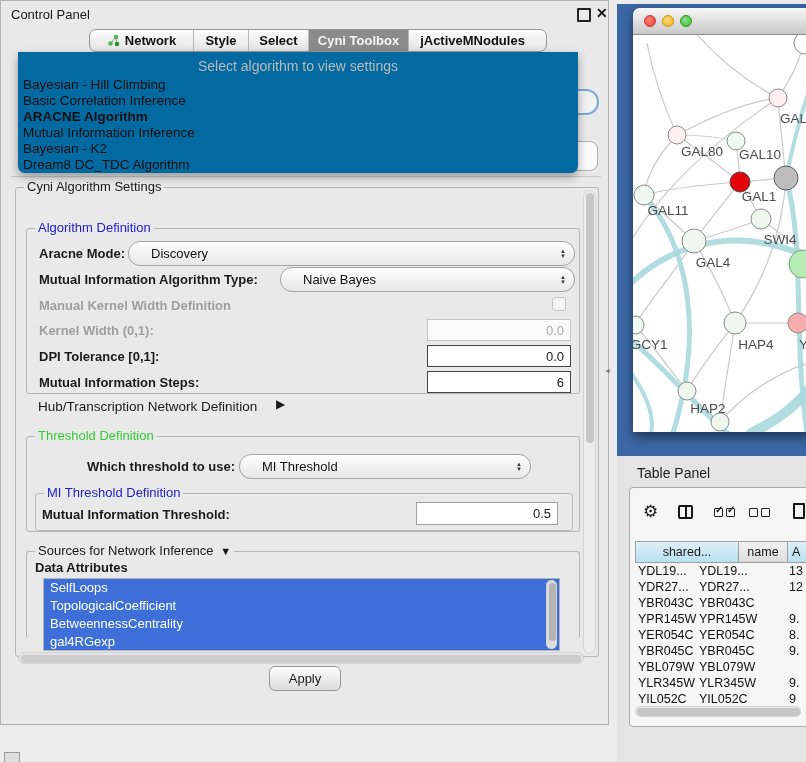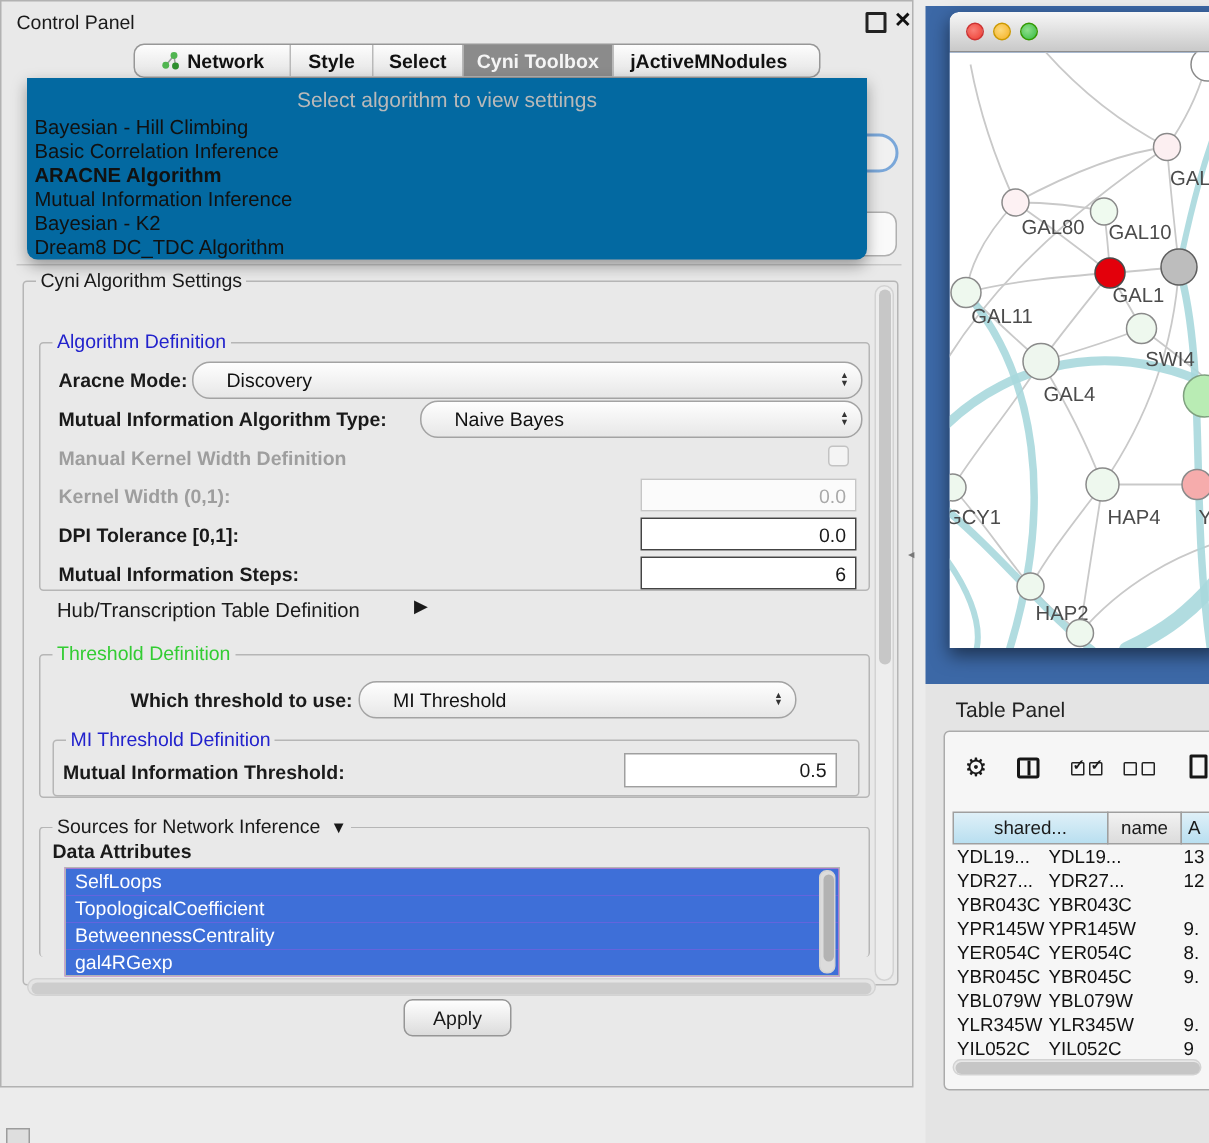--- a/index.html
+++ b/index.html
@@ -135,21 +135,21 @@
       <span class="abs blabel gray-t" style="left:12px;top:94px">Kernel Width (0,1):</span>
       <div class="abs field dis" style="left:400px;top:90px;width:144px;height:22px">0.0</div>
 
       <span class="abs blabel" style="left:12px;top:120px">DPI Tolerance [0,1]:</span>
       <div class="abs field" style="left:400px;top:116px;width:144px;height:22px">0.0</div>
 
       <span class="abs blabel" style="left:12px;top:146px">Mutual Information Steps:</span>
       <div class="abs field" style="left:400px;top:142px;width:144px;height:22px">6</div>
     </div>
 
-    <span class="abs" style="left:22px;top:211px;font-size:13.5px">Hub/Transcription Table Definition</span>
+    <span class="abs" style="left:22px;top:211px;font-size:13.5px">Hub/Transcription Network Definition</span>
     <span class="abs" style="left:260px;top:209px;font-size:12px">▶</span>
 
     <div class="abs group" style="left:10px;top:248px;width:554px;height:96px;">
       <span class="glabel green" style="left:8px;top:-9px">Threshold Definition</span>
 
       <span class="abs blabel" style="left:60px;top:22px">Which threshold to use:</span>
       <div class="abs combo" style="left:212px;top:17px;width:292px;height:25px">
         <span class="cv">MI Threshold</span>
         <span class="arr">
             <span>▲</span>
@@ -163,21 +163,21 @@
         <div class="abs field" style="left:380px;top:8px;width:142px;height:23px;border:1px solid #9f9f9f">0.5</div>
       </div>
     </div>
 
     <div class="abs group" style="left:10px;top:363px;width:554px;height:87px;border-bottom:none">
       <span class="glabel" style="left:8px;top:-9px">
         <span>Sources for Network Inference</span>
         <span style="font-size:11px">&nbsp;▼</span>
       </span>
       <span class="abs blabel" style="left:8px;top:8px">Data Attributes</span>
-      <div class="abs" id="attr-list" style="left:16px;top:26px;width:517px;height:73px;border:1px solid #b4b4b4;background:#d946ef;overflow:hidden;box-sizing:border-box">
+      <div class="abs" id="attr-list" style="left:16px;top:26px;width:517px;height:73px;border:1px solid #b4b4b4;background:#f97316;overflow:hidden;box-sizing:border-box">
           <div class="attr-item">SelfLoops</div>
           <div class="attr-item">TopologicalCoefficient</div>
           <div class="attr-item">BetweennessCentrality</div>
           <div class="attr-item">gal4RGexp</div>
         </div>
       <div class="abs sb-track" style="left:519px;top:28px;width:11px;height:69px;border-radius:5px;background:#dcdcdc">
         <div class="sb-thumb abs" style="left:1.5px;top:2px;width:7px;height:58px;background:#b3b3b3"></div>
       </div>
     </div>
 

